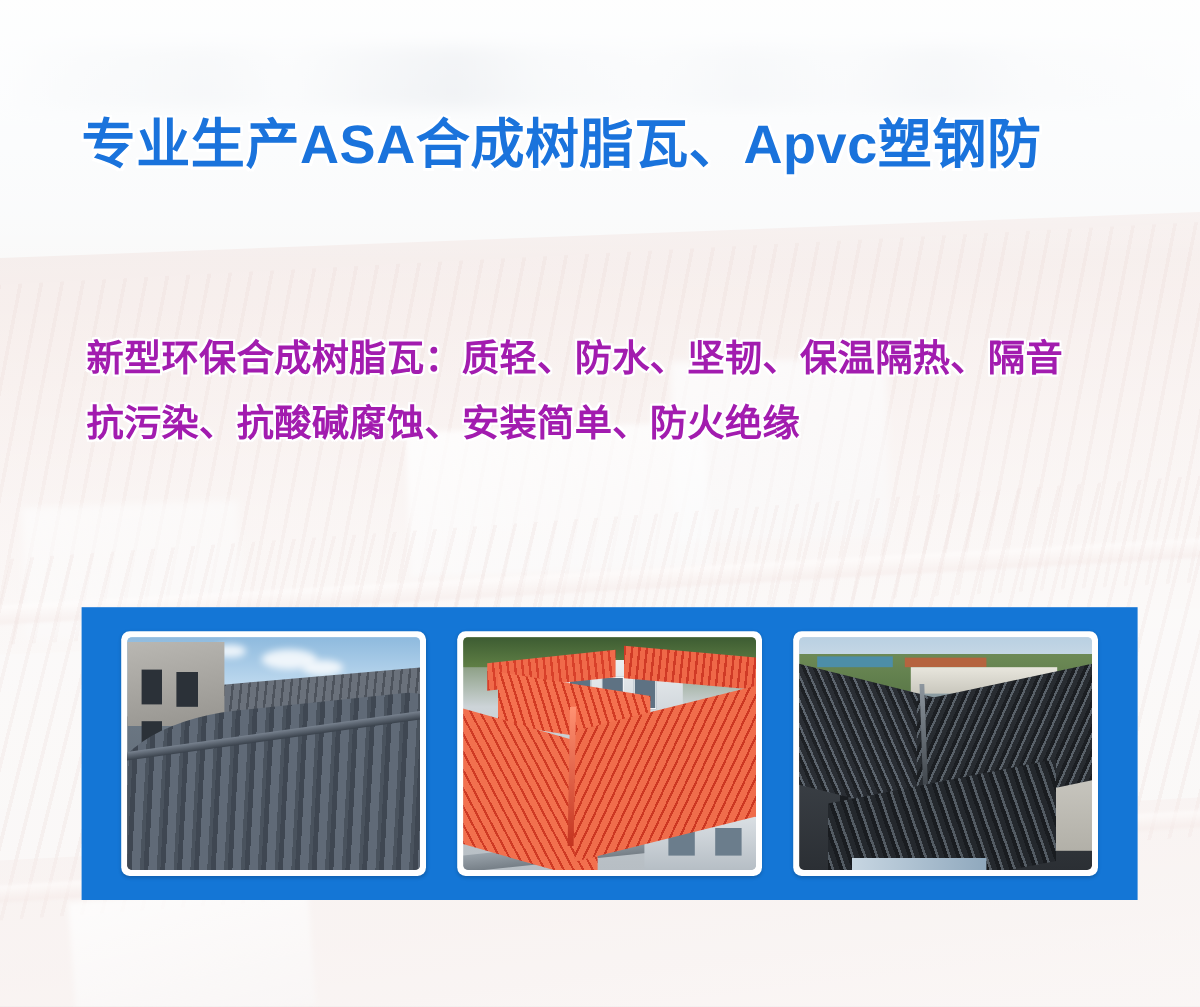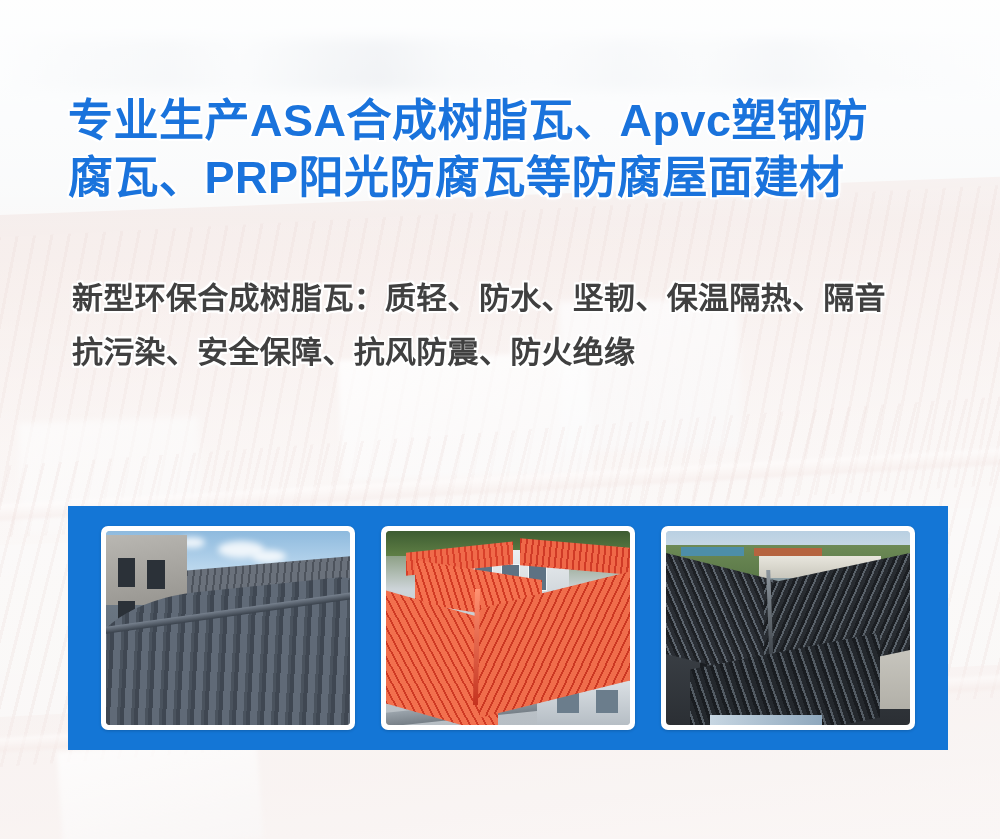--- a/index.html
+++ b/index.html
@@ -135,21 +135,21 @@
       2px 2px 0 #fff, -2px 2px 0 #fff, 2px -2px 0 #fff, -2px -2px 0 #fff,
       0 0 7px rgba(255,255,255,.95);
     white-space:nowrap;
   }
   .headline .hl-line{display:block;}
 
   .subhead{
     position:absolute;left:72px;top:272px;width:900px;
     font-size:31px;font-weight:700;line-height:54px;
     letter-spacing:.3px;
-    color:#404040;
+    color:#a21caf;
     text-shadow:
       1.6px 0 0 #fff, -1.6px 0 0 #fff, 0 1.6px 0 #fff, 0 -1.6px 0 #fff,
       1.6px 1.6px 0 #fff, -1.6px 1.6px 0 #fff,
       1.6px -1.6px 0 #fff, -1.6px -1.6px 0 #fff,
       0 0 6px rgba(255,255,255,.9);
     white-space:nowrap;
   }
   .subhead .sh-line{display:block;}
 
   
@@ -287,26 +287,25 @@
   <div class="bg-layer bg-ribs-b"></div>
   <div class="bg-layer bg-roof-lower"></div>
   <div class="bg-layer bg-ridge-2"></div>
   <div class="bg-layer bg-facade-4"></div>
   <div class="bg-layer bg-veil"></div>
 
   <div class="content">
 
     <div class="headline">
       <span class="hl-line">专业生产ASA合成树脂瓦、Apvc塑钢防</span>
-      <span class="hl-line">腐瓦、PRP阳光防腐瓦等防腐屋面建材</span>
     </div>
 
     <div class="subhead">
       <span class="sh-line">新型环保合成树脂瓦：质轻、防水、坚韧、保温隔热、隔音</span>
-      <span class="sh-line">抗污染、安全保障、抗风防震、防火绝缘</span>
+      <span class="sh-line">抗污染、抗酸碱腐蚀、安装简单、防火绝缘</span>
     </div>
 
     <div class="gallery">
 
       <div class="photo-frame">
         <div class="photo ph1">
           <div class="sky"></div>
           <div class="cloud c3"></div>
           <div class="cloud c1"></div>
           <div class="cloud c2"></div>

